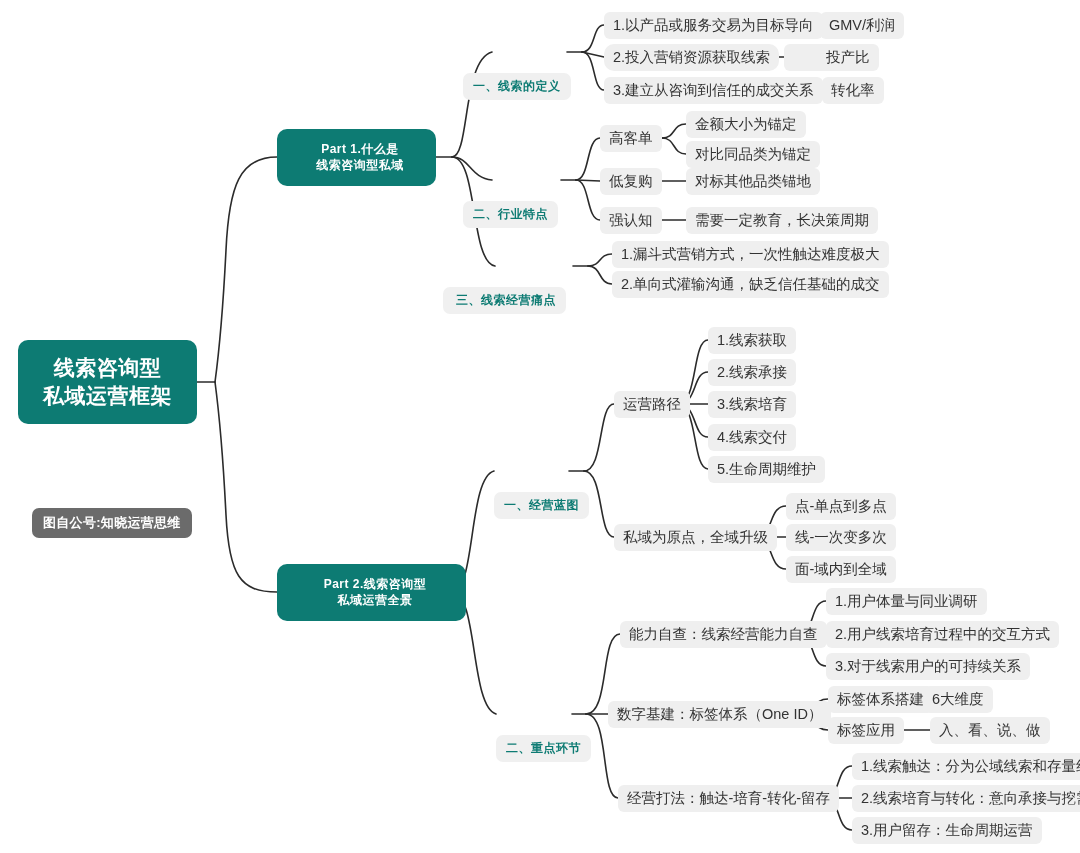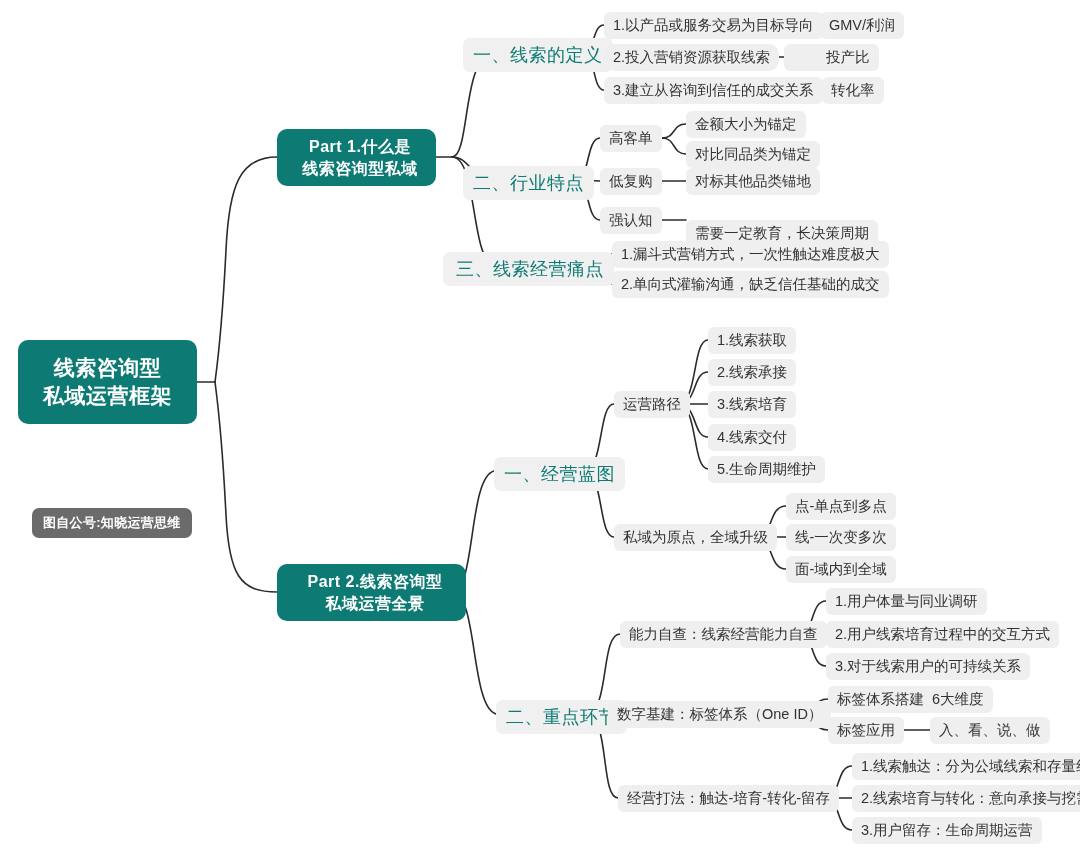--- a/index.html
+++ b/index.html
@@ -14,27 +14,27 @@
 
   .node{position:absolute;box-sizing:border-box;display:flex;align-items:center;}
 
   
   .root{
     background:#0d7b73;color:#ffffff;border-radius:10px;
     font-weight:bold;text-align:center;justify-content:center;
     line-height:1.32;letter-spacing:.5px;
   }
   .root.big{font-size:21px;}
-  .root.part{font-size:16px;padding-left:7px;}
+  .root.part{font-size:12px;padding-left:7px;}
 
   
   .pill-teal{
     background:#f0f0f0;color:#0d7b73;border-radius:7px;
-    font-weight:normal;font-size:18px;padding:5px 10px;
-    letter-spacing:.5px;white-space:nowrap;
+    font-weight:bold;font-size:12px;padding:5px 10px;
+    letter-spacing:.5px;white-space:nowrap;margin-top:35px;
   }
   
   .pill{
     background:#efefef;color:#333333;border-radius:6px;
     font-size:14.5px;padding:4px 9px;white-space:nowrap;
   }
 
   .watermark{
     position:absolute;background:#6b6b6b;color:#ffffff;
     border-radius:7px;font-size:13px;font-weight:bold;
@@ -186,21 +186,21 @@
   <div class="node pill" style="left:600px;top:168px;">
     <span>低复购</span>
   </div>
   <div class="node pill" style="left:686px;top:168px;">
     <span>对标其他品类锚地</span>
   </div>
 
   <div class="node pill" style="left:600px;top:207px;">
     <span>强认知</span>
   </div>
-  <div class="node pill" style="left:686px;top:220px;">
+  <div class="node pill" style="left:686px;top:207px;">
     <span>需要一定教育，长决策周期</span>
   </div>
 
   <div class="node pill" style="left:612px;top:241px;">
     <span>1.漏斗式营销方式，一次性触达难度极大</span>
   </div>
   <div class="node pill" style="left:612px;top:271px;">
     <span>2.单向式灌输沟通，缺乏信任基础的成交</span>
   </div>
 

